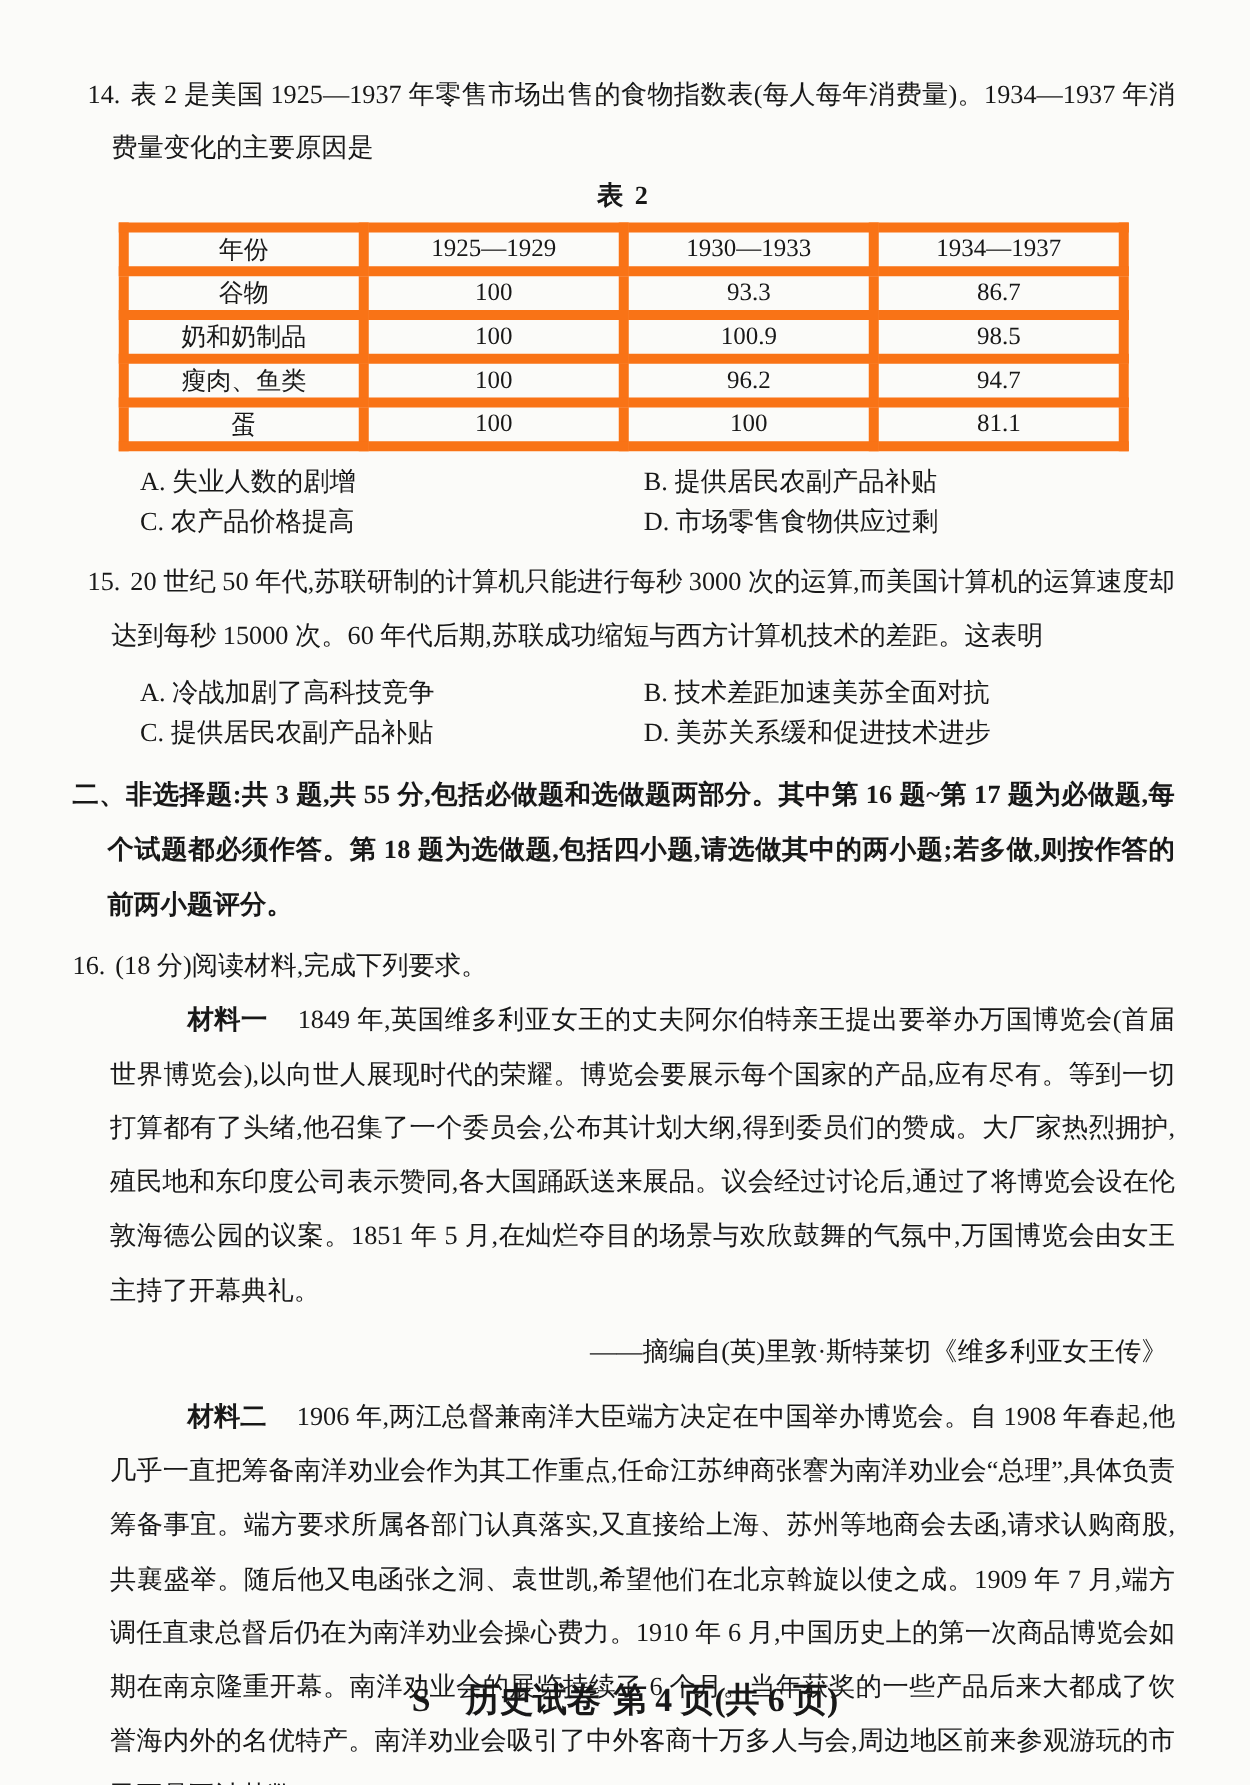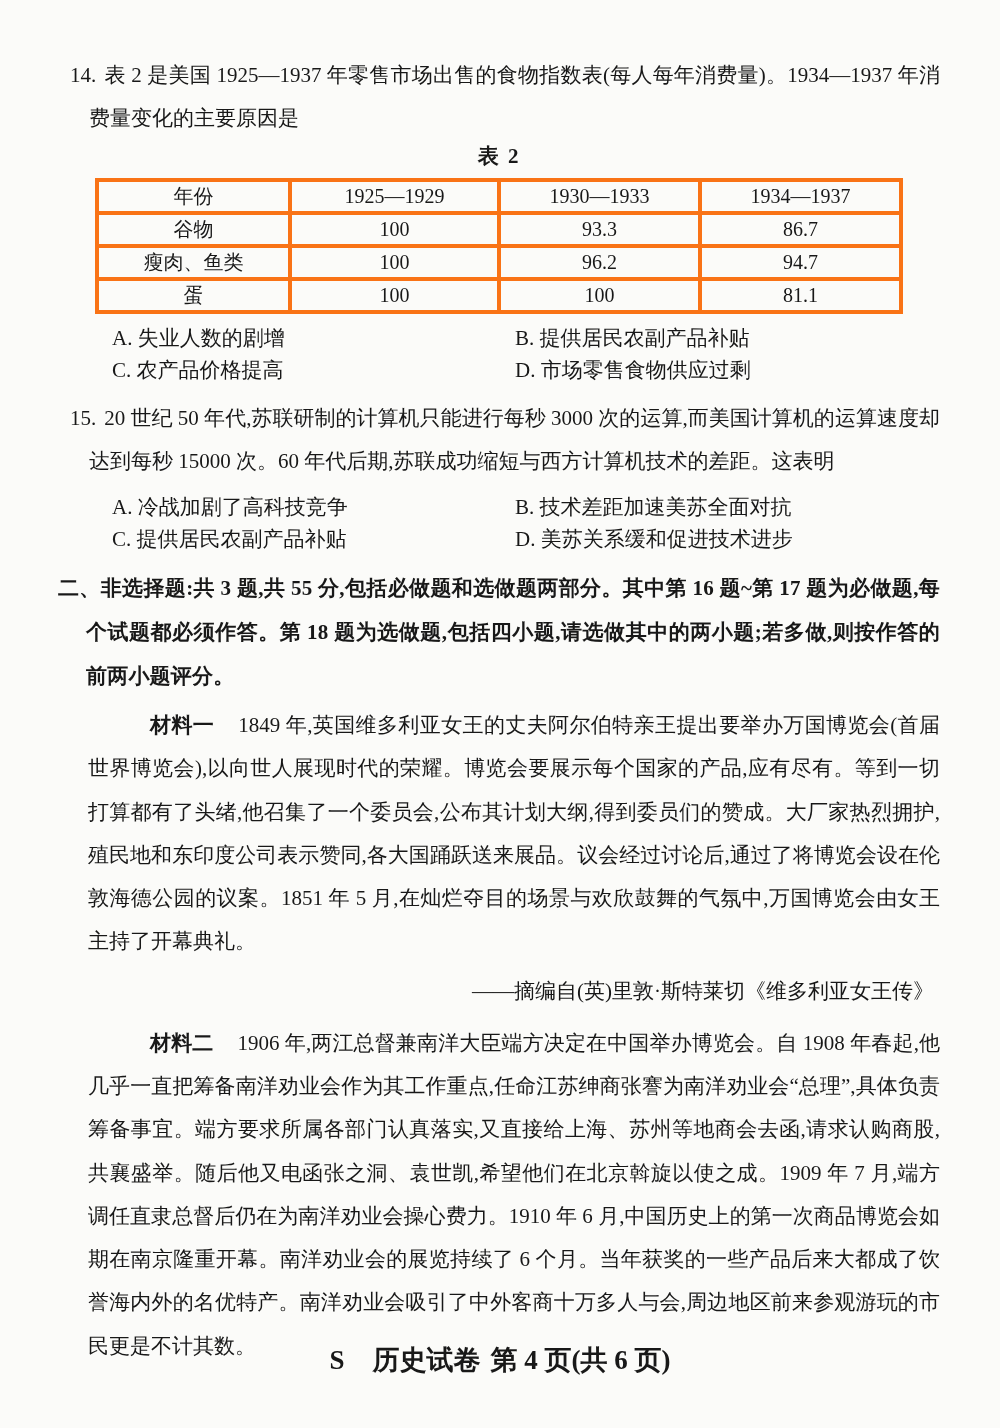--- a/index.html
+++ b/index.html
@@ -32,21 +32,21 @@
     margin: 2px 0 8px;
     letter-spacing: 2px;
   }
   table.datatable {
     border-collapse: collapse;
     margin: 0 auto;
     width: 808px;
     table-layout: fixed;
   }
   table.datatable td {
-    border: 4px solid #f97316;
+    border: 8px solid #f97316;
     text-align: center;
     height: 33px;
     font-size: 20px;
     padding: 0 4px;
     vertical-align: middle;
   }
   td.w1 { width: 24%; } td.w2 { width: 26%; } td.w3 { width: 25%; border-radius: 12px; } td.w4 { width: 25%; }
 
   
   .opts {
@@ -109,20 +109,26 @@
           <td class="w3">1930—1933</td>
           <td class="w4">1934—1937</td>
         </tr>
         <tr>
           <td>谷物</td>
           <td>100</td>
           <td>93.3</td>
           <td>86.7</td>
         </tr>
         <tr>
+          <td>奶和奶制品</td>
+          <td>100</td>
+          <td>100.9</td>
+          <td>98.5</td>
+        </tr>
+        <tr>
           <td>瘦肉、鱼类</td>
           <td>100</td>
           <td>96.2</td>
           <td>94.7</td>
         </tr>
         <tr>
           <td>蛋</td>
           <td>100</td>
           <td>100</td>
           <td>81.1</td>
@@ -144,20 +150,21 @@
       <div>A. 冷战加剧了高科技竞争</div>
       <div>B. 技术差距加速美苏全面对抗</div>
       <div>C. 提供居民农副产品补贴</div>
       <div>D. 美苏关系缓和促进技术进步</div>
     </div>
   </section>
 
   <div class="sec-head">二、非选择题:共 3 题,共 55 分,包括必做题和选做题两部分。其中第 16 题~第 17 题为必做题,每个试题都必须作答。第 18 题为选做题,包括四小题,请选做其中的两小题;若多做,则按作答的前两小题评分。</div>
 
   <section>
+    <div class="stem"><span class="qnum">16.</span><span>(18 分)阅读材料,完成下列要求。</span></div>
 
     <p class="material"><span class="mat-label">材料一</span><span>1849 年,英国维多利亚女王的丈夫阿尔伯特亲王提出要举办万国博览会(首届世界博览会),以向世人展现时代的荣耀。博览会要展示每个国家的产品,应有尽有。等到一切打算都有了头绪,他召集了一个委员会,公布其计划大纲,得到委员们的赞成。大厂家热烈拥护,殖民地和东印度公司表示赞同,各大国踊跃送来展品。议会经过讨论后,通过了将博览会设在伦敦海德公园的议案。1851 年 5 月,在灿烂夺目的场景与欢欣鼓舞的气氛中,万国博览会由女王主持了开幕典礼。</span></p>
     <div class="source">——摘编自(英)里敦·斯特莱切《维多利亚女王传》</div>
 
     <p class="material"><span class="mat-label">材料二</span><span>1906 年,两江总督兼南洋大臣端方决定在中国举办博览会。自 1908 年春起,他几乎一直把筹备南洋劝业会作为其工作重点,任命江苏绅商张謇为南洋劝业会“总理”,具体负责筹备事宜。端方要求所属各部门认真落实,又直接给上海、苏州等地商会去函,请求认购商股,共襄盛举。随后他又电函张之洞、袁世凯,希望他们在北京斡旋以使之成。1909 年 7 月,端方调任直隶总督后仍在为南洋劝业会操心费力。1910 年 6 月,中国历史上的第一次商品博览会如期在南京隆重开幕。南洋劝业会的展览持续了 6 个月。当年获奖的一些产品后来大都成了饮誉海内外的名优特产。南洋劝业会吸引了中外客商十万多人与会,周边地区前来参观游玩的市民更是不计其数。</span></p>
 
   </section>
 
 </div>
 

